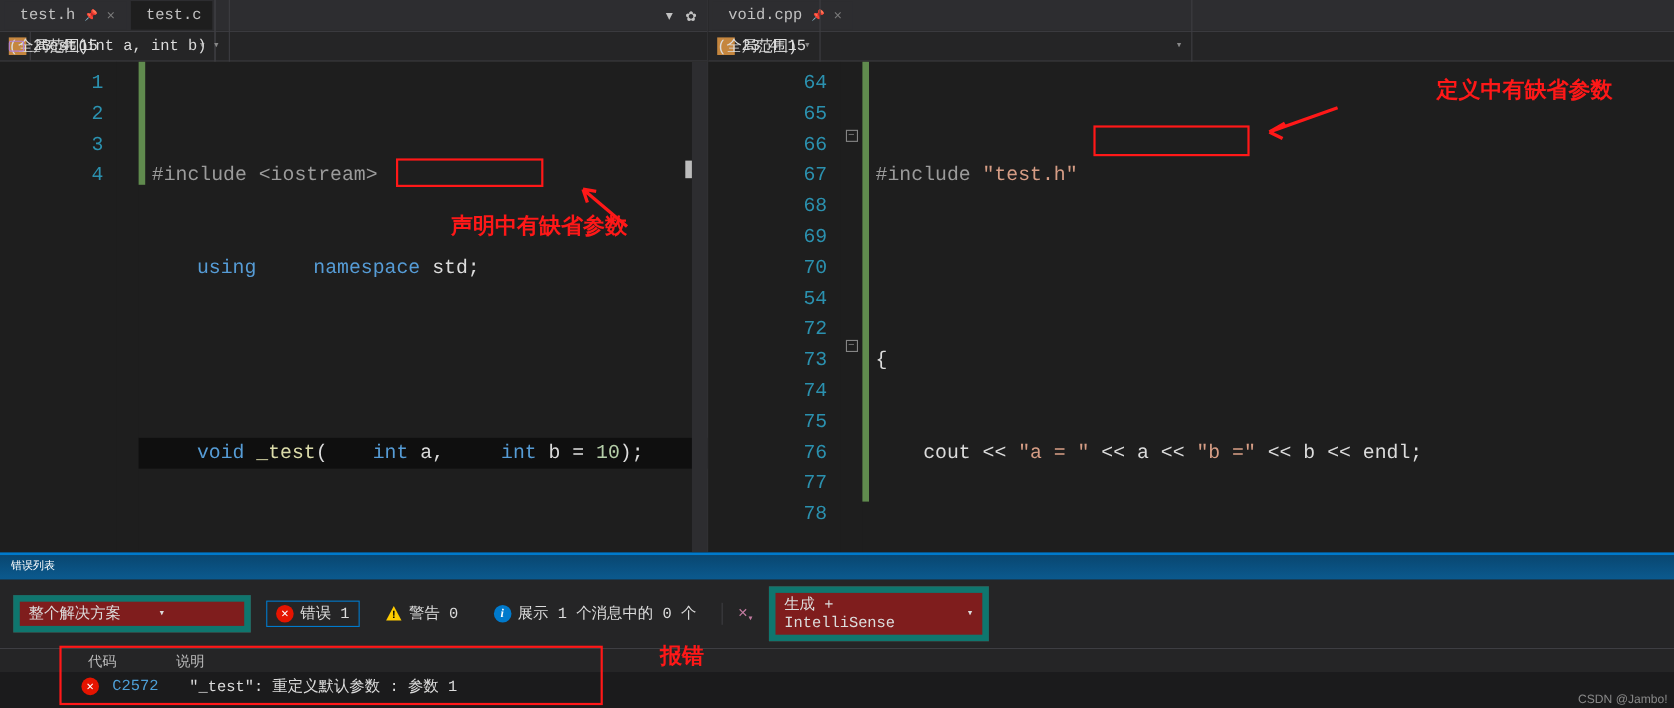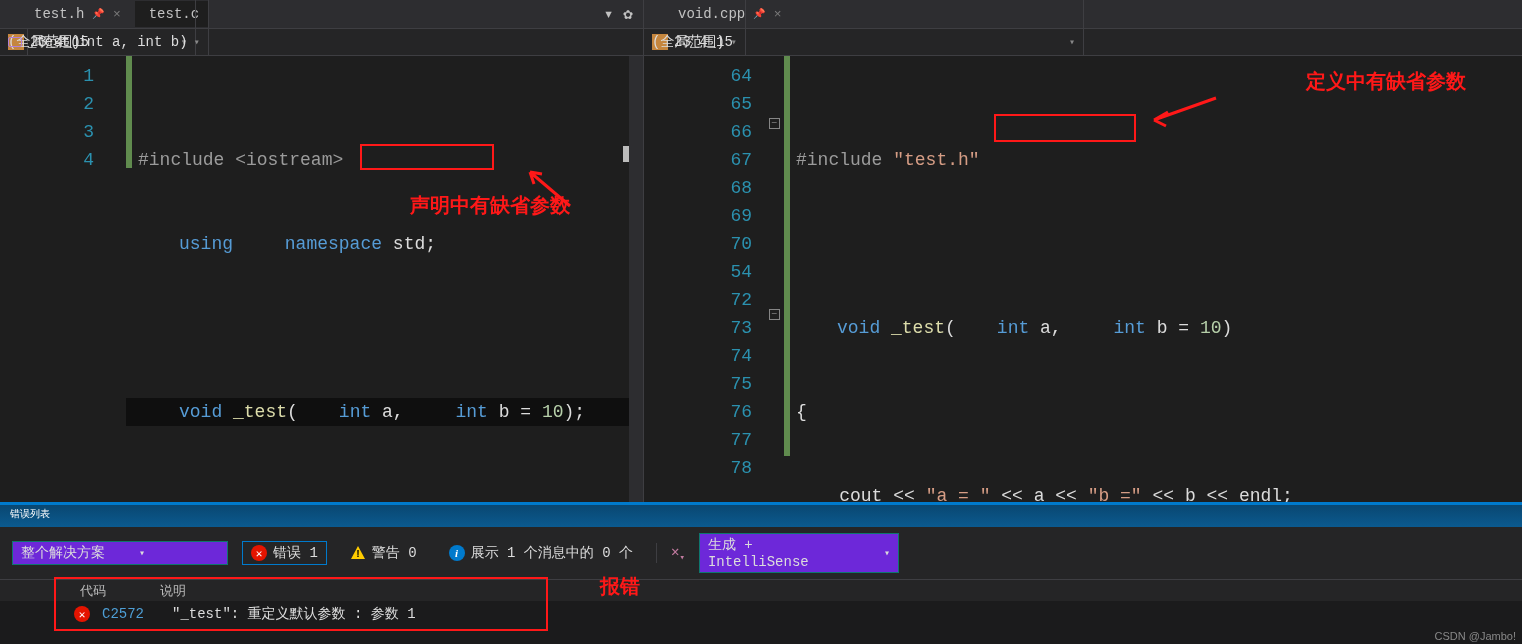--- a/index.html
+++ b/index.html
@@ -1,20 +1,20 @@
 <!DOCTYPE html>
 <html><head>
 <meta charset="utf-8">
 <style>
 * { margin:0; padding:0; box-sizing:border-box; font-family: Consolas, 'Courier New', monospace; }
 body { background:#2d2d30; color:#dcdcdc; width:1522px; height:644px; overflow:hidden; position:relative; }
 .container { display:flex; height:502px; }
 .pane { flex:1; background:#1e1e1e; display:flex; flex-direction:column; min-width:0; }
 .pane-left { border-right:1px solid #3e3e42; }
-.tabs { display:flex; align-items:center; background:#2d2d30; height:28px; gap:4px; padding-left:20px; }
+.tabs { display:flex; align-items:center; background:#2d2d30; height:28px; gap:4px; padding-left:4px; }
 .tab { display:flex; align-items:center; gap:8px; height:26px; padding:0 10px 0 14px; background:#2d2d30; color:#c2c2c2; font-size:14px; }
 .tab.active { background:#1e1e1e; }
 .tab-pin { font-size:10px; color:#7a7a7a; }
 .tab-close { font-size:13px; color:#7a7a7a; cursor:pointer; }
 .tabs-right { margin-left:auto; display:flex; gap:10px; padding-right:10px; color:#c2c2c2; }
 .dropbar { display:flex; align-items:center; background:#252526; height:28px; border-top:1px solid #3e3e42; border-bottom:1px solid #3e3e42; }
 .drop { display:flex; align-items:center; gap:6px; padding:0 8px; height:100%; border-right:1px solid #3e3e42; font-size:14px; color:#dcdcdc; }
 .drop.arrow::after { content:"▾"; font-size:10px; color:#888; margin-left:auto; }
 .drop .icon-box { width:16px; height:16px; background:#c5863e; display:inline-block; }
 .drop .icon-func { width:14px; height:10px; border:1.5px solid #b180d7; border-radius:2px; display:inline-block; }
@@ -34,21 +34,21 @@
 .nm { color:#dcdcdc; }
 .redbox { position:absolute; border:2px solid #ff1818; pointer-events:none; }
 .anno { position:absolute; color:#ff1818; font-size:20px; font-weight:bold; font-family: "Microsoft YaHei", sans-serif; pointer-events:none; }
 .arrow { position:absolute; pointer-events:none; }
 .scroll-ind { position:absolute; right:0; top:0; width:14px; height:100%; background:#2d2d30; }
 .scroll-over { position:absolute; right:14px; width:6px; background:#bcbcbc; }
 
 .errpanel { background:#1b1b1c; height:142px; border-top:3px solid #007acc; display:flex; flex-direction:column; }
 .err-title { background:linear-gradient(#094771,#0b5a8f); height:22px; padding:2px 10px; font-size:10px; font-family:"Microsoft YaHei",sans-serif; color:#fff; }
 .err-toolbar { display:flex; align-items:center; gap:14px; padding:6px 12px; background:#252526; font-family:"Microsoft YaHei",sans-serif; font-size:14px; }
-.tb-drop { display:flex; align-items:center; gap:24px; background:#6d28d9; padding:2px 8px; border:1px solid #0f766e; }
+.tb-drop { display:flex; align-items:center; gap:24px; background:#7f1d1d; padding:2px 8px; border:6px solid #0f766e; }
 .tb-drop::after { content:"▾"; font-size:10px; margin-left:10px; }
 .tb-btn { display:flex; align-items:center; gap:6px; border:1px solid #007acc; padding:2px 8px; }
 .tb-btn.nob { border:1px solid transparent; }
 .ic { width:16px; height:16px; border-radius:8px; display:inline-flex; align-items:center; justify-content:center; font-size:11px; font-weight:bold; }
 .ic-err { background:#e51400; color:#fff; }
 .ic-warn { color:#000; }
 .ic-warn svg { width:16px; height:16px; }
 .ic-info { background:#007acc; color:#fff; font-style:italic; font-family:serif; }
 .err-head { display:flex; background:#252526; font-size:13px; font-family:"Microsoft YaHei",sans-serif; color:#bcbcbc; height:22px; align-items:center; border-top:1px solid #3e3e42; padding-left:64px; position:relative; }
 .err-head .col { padding:0 16px; }
@@ -155,21 +155,20 @@
       <div class="fold-col">
         <div style="height:56px"></div>
         <div class="fold-btn">−</div>
         <div style="height:180px"></div>
         <div class="fold-btn">−</div>
       </div>
       <div class="code">
         <div class="changebar" style="height:400px"></div>
         <div class="line"><span class="pp">#include </span><span class="str">"test.h"</span></div>
         <div class="line"> </div>
-        <div class="line"><span class="kw">void </span><span class="fn">_test</span><span>(</span><span class="kw">int </span><span>a, </span><span class="kw">int </span><span>b = </span><span class="num">10</span><span>)</span></div>
         <div class="line">{</div>
         <div class="line"><span>    cout &lt;&lt; </span><span class="str">"a = "</span><span> &lt;&lt; a &lt;&lt; </span><span class="str">"b ="</span><span> &lt;&lt; b &lt;&lt; endl;</span></div>
         
         
         
         
         
         
         
       </div>

